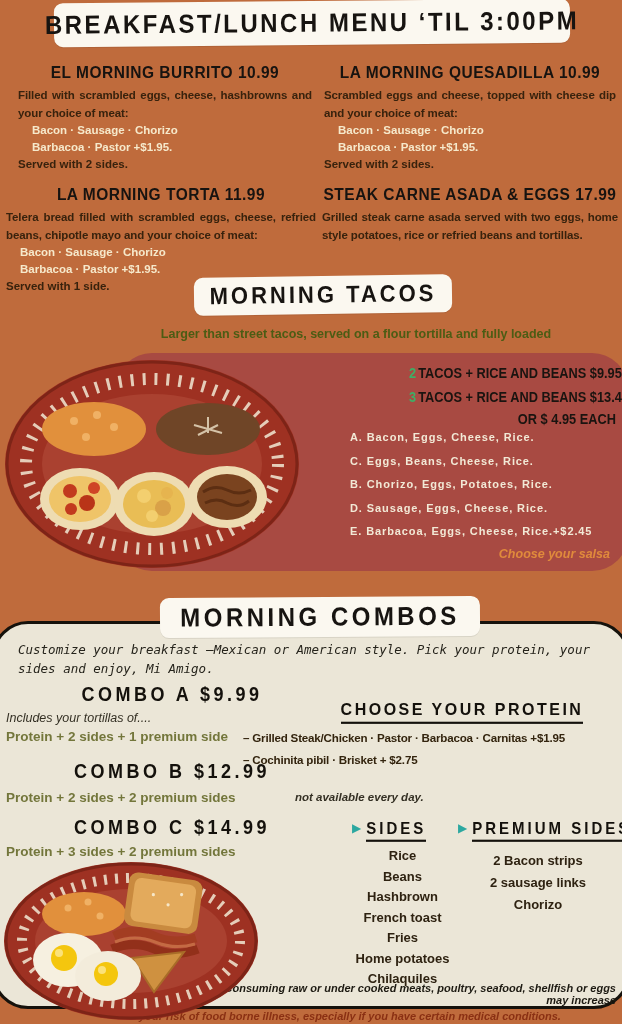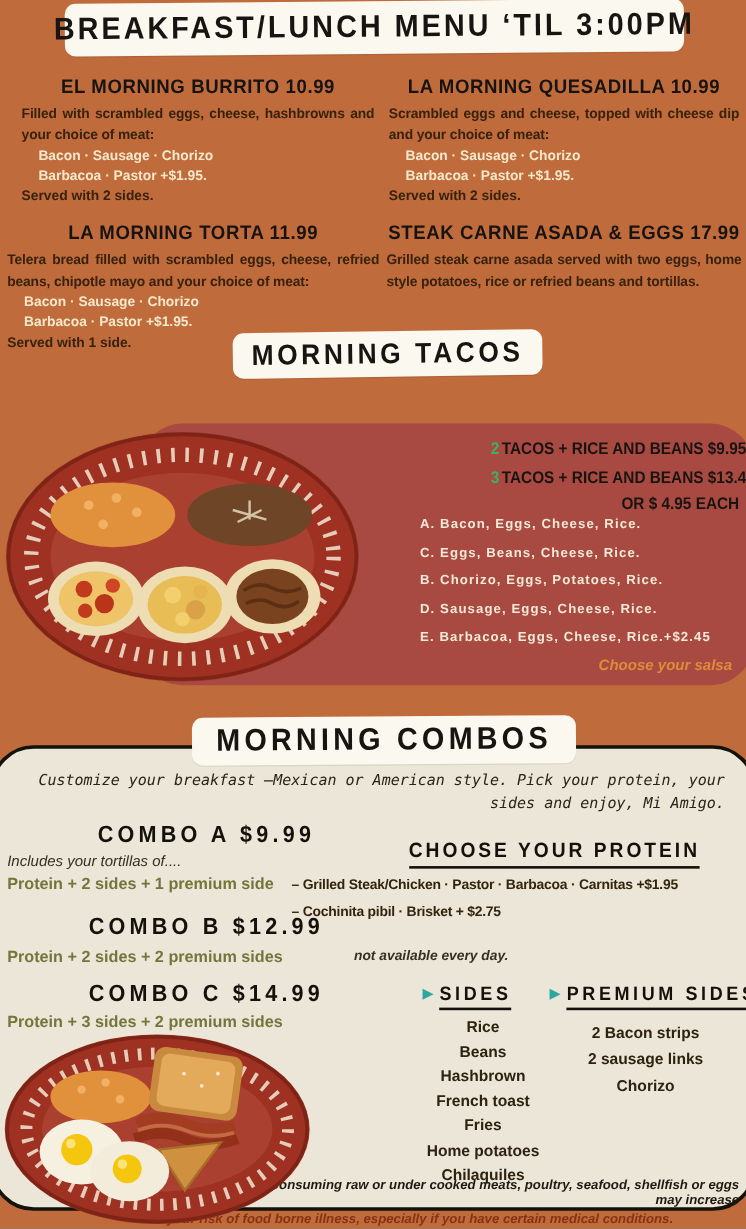--- a/index.html
+++ b/index.html
@@ -45,21 +45,21 @@
   #price-3{left:409px;top:390px;}
   #price-each{left:430px;top:412px;width:186px;text-align:right;}
   #taco-options{left:350px;top:431px;z-index:2;list-style:none;margin:0;padding:0;}
   #taco-options li{margin:0 0 11.5px 0;font-size:11px;font-weight:700;letter-spacing:.9px;color:#f2e9d6;white-space:nowrap;}
   #salsa-note{left:400px;top:547px;width:210px;text-align:right;font-style:italic;font-size:12.5px;font-weight:700;color:var(--salsa-orange,#e08a3c);z-index:2;}
 
   
   #combos-panel{left:-8px;top:621px;width:638px;height:388px;background:var(--panel-cream,#ebe6d7);
     border:3px solid #15120c;border-radius:36px;z-index:1;box-sizing:border-box;}
   .on-panel{z-index:2;}
-  #combos-intro{left:18px;top:641px;width:586px;text-align:right;font-family:"DejaVu Sans Mono",monospace;
+  #combos-intro{left:18px;top:641px;width:586px;text-align:left;font-family:"DejaVu Sans Mono",monospace;
     font-style:italic;font-size:12.5px;line-height:1.5;color:#26241c;}
   .combo-title{width:288px;text-align:center;font-size:18px;font-weight:700;letter-spacing:3.5px;color:#14110c;white-space:nowrap;transform:scaleY(1.08);}
   #combo-a-title{left:28px;top:685px;}
   #combo-b-title{left:28px;top:762px;}
   #combo-c-title{left:28px;top:818px;}
   #combo-a-includes{left:6px;top:711px;font-style:italic;font-size:12.5px;color:#343024;}
   .formula{font-size:13.5px;font-weight:700;color:var(--protein-olive,#73763b);white-space:nowrap;}
   #combo-a-formula{left:6px;top:729px;}
   #combo-b-formula{left:6px;top:790px;}
   #combo-c-formula{left:6px;top:844px;}
@@ -119,20 +119,21 @@
   </div>
 
   <div class="abs item" id="item-steak">
     <h3>STEAK CARNE ASADA &amp; EGGS 17.99</h3>
     <p class="desc">Grilled steak carne asada served with two eggs, home style potatoes, rice or refried beans and tortillas.</p>
   </div>
 
   <div class="abs banner" id="tacos-banner">
     <div class="btxt">MORNING TACOS</div>
   </div>
+  <div class="abs" id="tacos-subtitle">Larger than street tacos, served on a flour tortilla and fully loaded</div>
 
   <div class="abs" id="tacos-band"></div>
 
   <svg class="abs" id="taco-plate" viewBox="0 0 300 214" aria-hidden="true">
     <ellipse cx="150" cy="107" rx="147" ry="104" fill="#9e3122"></ellipse>
     <ellipse cx="150" cy="107" rx="145" ry="102" fill="none" stroke="#7d2417" stroke-width="3"></ellipse>
     <ellipse cx="150" cy="107" rx="126" ry="85" fill="none" stroke="#ecdfca" stroke-width="12" stroke-dasharray="3 9" opacity=".9"></ellipse>
     <ellipse cx="150" cy="107" rx="110" ry="70" fill="#aa4130"></ellipse>
     <ellipse cx="92" cy="72" rx="52" ry="27" fill="#e1903c"></ellipse>
     <circle cx="72" cy="64" r="4" fill="#f0b165"></circle>

